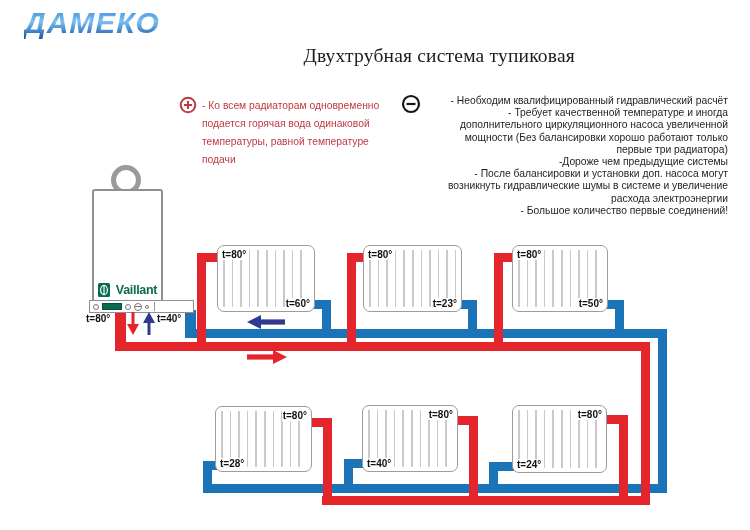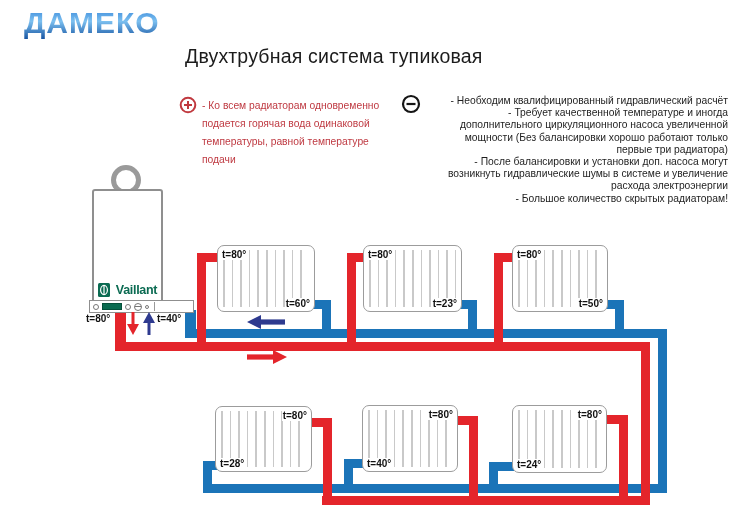--- a/index.html
+++ b/index.html
@@ -1,25 +1,25 @@
 <!DOCTYPE html>
 <html><head>
 <meta charset="utf-8">
 <style>
   html,body{margin:0;padding:0;background:#ffffff;}
   .stage{position:relative;width:750px;height:530px;background:#fff;overflow:hidden;
          font-family:"Liberation Sans",sans-serif;}
 
   
   .brand-logo{position:absolute;left:24px;top:6px;font-size:30px;font-weight:800;
-      letter-spacing:1px;color:#1565c8;
+      font-style:italic;letter-spacing:1px;color:#1565c8;
       background:linear-gradient(180deg,#2f7fd6 0%,#7cc0f0 45%,#124f9e 100%);
       -webkit-background-clip:text;background-clip:text;-webkit-text-fill-color:transparent;}
-  .page-title{position:absolute;left:185px;top:45px;width:390px;text-align:left;
-      font-size:19.5px;color:#1c1c1c;letter-spacing:.2px;}
+  .page-title{position:absolute;left:185px;top:45px;width:390px;text-align:right;
+      font-size:19.5px;color:#1c1c1c;letter-spacing:.2px;font-family:Liberation Serif, serif;}
 
   
   .pros-block{position:absolute;left:202px;top:97px;width:198px;color:#bf3a42;
       font-size:10.3px;line-height:18px;}
   .cons-block{position:absolute;left:428px;top:95px;width:300px;color:#1e1e1e;
       font-size:10.3px;line-height:12.2px;text-align:right;}
   .pros-block p,.cons-block p{margin:0;}
   .sign-icon{position:absolute;}
 
   
@@ -76,22 +76,23 @@
     <p>- Ко всем радиаторам одновременно подается горячая вода одинаковой температуры, равной температуре подачи</p>
   </div>
 
   <svg class="sign-icon" style="left:401px;top:94px" width="20" height="20" viewBox="0 0 20 20">
     <circle cx="10" cy="10" r="8" fill="none" stroke="#151515" stroke-width="2.2"></circle>
     <line x1="5.5" y1="10" x2="14.5" y2="10" stroke="#151515" stroke-width="2.2"></line>
   </svg>
   <div class="cons-block">
     <p>- Необходим квалифицированный гидравлический расчёт</p>
     <p>- Требует качественной температуре и иногда дополнительного циркуляционного насоса увеличенной мощности (Без балансировки хорошо работают только первые три радиатора)</p>
+    <p>-Дороже чем предыдущие системы</p>
     <p>- После балансировки и установки доп. насоса могут возникнуть гидравлические шумы в системе и увеличение расхода электроэнергии</p>
-    <p>- Большое количество скрытых радиаторам!</p>
+    <p>- Большое количество первые соединений!</p>
   </div>
 
   <div class="pipe blue" style="left:185px;top:310px;width:11px;height:28px"></div>
   <div class="pipe blue" style="left:185px;top:329px;width:482px;height:9px"></div>
   <div class="pipe blue" style="left:658px;top:329px;width:9px;height:164px"></div>
   <div class="pipe blue" style="left:203px;top:484px;width:464px;height:9px"></div>
   <div class="pipe blue" style="left:312px;top:300px;width:19px;height:9px"></div>
   <div class="pipe blue" style="left:322px;top:300px;width:9px;height:38px"></div>
   <div class="pipe blue" style="left:458px;top:300px;width:19px;height:9px"></div>
   <div class="pipe blue" style="left:468px;top:300px;width:9px;height:38px"></div>

